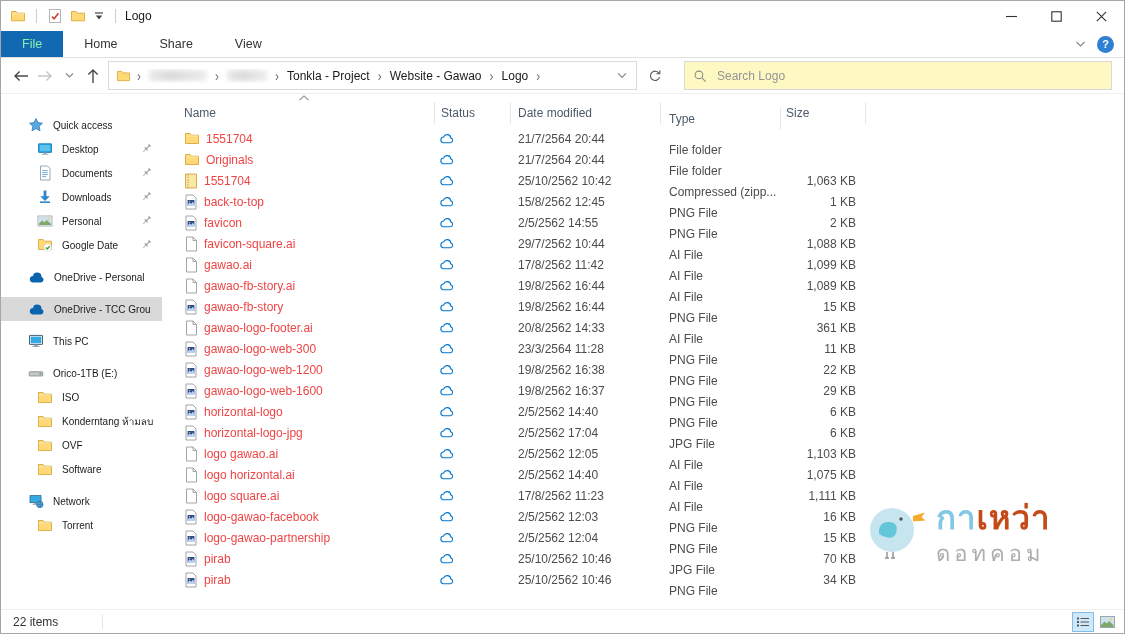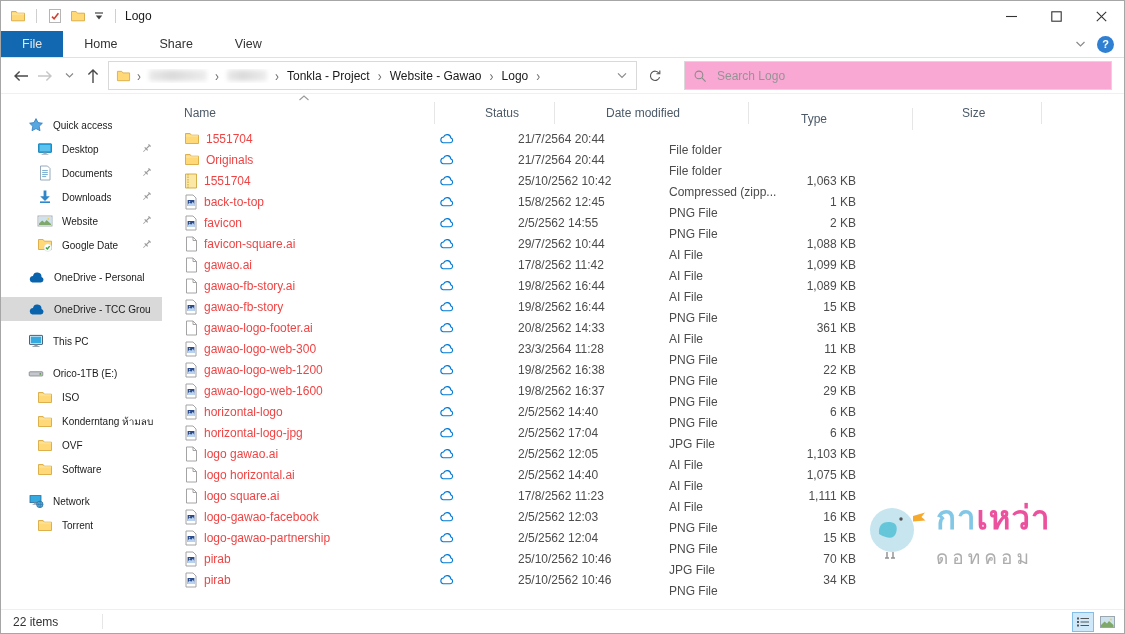--- a/index.html
+++ b/index.html
@@ -17,59 +17,59 @@
   .qat{display:flex;align-items:center;padding-left:9px;gap:7px;}
   .qat-sep{width:1px;height:14px;background:#cfcfcf;margin:0 3px;}
   .title-text{margin-left:6px;font-size:12px;color:#1a1a1a;}
   .win-controls{margin-left:auto;display:flex;height:30px;}
   .win-btn{width:45px;height:30px;display:flex;align-items:center;justify-content:center;}
 
   
   .tabs-row{position:absolute;top:30px;left:0;right:0;height:27px;display:flex;align-items:stretch;border-bottom:1px solid #e1e1e1;background:#fff;}
   .tabs{display:flex;align-items:stretch;}
   .tab{padding:0 21px;display:flex;align-items:center;font-size:12.5px;color:#333;}
-  .tab.active{background:#1268b1;color:#e5e5e5;}
+  .tab.active{background:#1268b1;color:#86efac;}
   .ribbon-right{margin-left:auto;display:flex;align-items:center;gap:11px;padding-right:10px;}
   .help-btn{width:17px;height:17px;border-radius:50%;background:#2f7fd3;color:#fff;display:flex;align-items:center;justify-content:center;font-size:11px;font-weight:bold;}
 
   
   .address-row{position:absolute;top:57px;left:0;right:0;height:36px;display:flex;align-items:center;background:#fff;border-bottom:1px solid #f0f0f0;}
   .nav-btns{display:flex;align-items:center;padding:0 3px 0 8px;}
   .nav-btn{width:24px;height:26px;display:flex;align-items:center;justify-content:center;}
   .address-box{width:529px;height:29px;border:1px solid #d9d9d9;background:#fff;display:flex;align-items:center;overflow:hidden;}
   .addr-folder{padding:0 3px 0 7px;}
   .crumbs{display:flex;align-items:center;flex:1;overflow:hidden;}
   .crumb{padding:0 5px;white-space:nowrap;color:#1a1a1a;}
   .crumb.redacted{display:inline-block;height:11px;border-radius:2px;margin:0 5px;
      background:linear-gradient(90deg,#dcdcdc,#c3c3c3 40%,#e2e2e2);filter:blur(2px);opacity:.6;}
   .crumb.redacted.r0{width:58px;}
   .crumb.redacted.r1{width:40px;}
   .crumb-sep{color:#6d6d6d;font-size:12px;padding:0 3px;transform:scaleY(1.25);}
   .addr-chevron{margin-left:auto;padding:0 9px;}
   .refresh-btn{width:30px;height:29px;margin-left:3px;display:flex;align-items:center;justify-content:center;}
-  .search-box{margin-left:14px;width:428px;height:29px;border:1px solid #d9d9d9;background:#f9a8d4;display:flex;align-items:center;padding:0 8px;}
+  .search-box{margin-left:14px;width:428px;height:29px;border:1px solid #d9d9d9;background:#fef9c3;display:flex;align-items:center;padding:0 8px;}
   .search-box input{border:none;outline:none;flex:1;margin-left:8px;font-family:"Liberation Sans","DejaVu Sans",sans-serif;font-size:12px;color:#333;background:transparent;}
   .search-box input::placeholder{color:#949494;}
 
   
   .main{position:absolute;top:93px;left:0;right:0;bottom:24px;display:flex;background:#fff;}
 
   
   .sidebar{width:161px;padding-top:19px;overflow:hidden;flex:none;}
   .side-item{height:24px;display:flex;align-items:center;padding-left:27px;position:relative;white-space:nowrap;}
   .side-item.lvl1{padding-left:36px;}
   .side-item.gap{margin-top:8px;}
   .side-item.selected{background:#d9d9d9;}
   .side-label{margin-left:9px;font-size:10px;color:#1a1a1a;overflow:hidden;}
   .side-item .pin{position:absolute;right:9px;top:5px;}
 
   
   .filearea{flex:1;position:relative;overflow:hidden;}
   .sort-caret{position:absolute;top:1px;left:136px;}
-  .list-header{position:absolute;top:8px;left:13px;display:flex;height:22px;align-items:center;color:#4c5a68;gap:44px;}
+  .list-header{position:absolute;top:8px;left:13px;display:flex;height:22px;align-items:center;color:#4c5a68;}
   .hcol{height:22px;display:flex;align-items:center;border-right:1px solid #e6e6e6;padding-left:9px;}
   .hcol.c0{width:260px;}
   .hcol.c1{width:76px;padding-left:6px;}
   .hcol.c2{width:150px;padding-left:7px;}
   .hcol.c3{width:120px;padding-left:8px;margin-top:12px;}
   .hcol.c4{width:85px;padding-left:5px;}
   .list-body{position:absolute;top:34px;left:13px;}
   .row{display:flex;height:21px;align-items:center;}
   .cell{height:21px;display:flex;align-items:center;overflow:hidden;}
   .cname{width:260px;padding-left:9px;color:#ef4444;}
@@ -77,22 +77,22 @@
   .cstatus{width:76px;padding-left:4px;}
   .cdate{width:150px;padding-left:7px;color:#4c4c4c;}
   .ctype{width:120px;padding-left:8px;color:#4c4c4c;white-space:nowrap;margin-top:22px;}
   .csize{width:85px;justify-content:flex-end;padding-right:10px;color:#4c4c4c;}
 
   
   .watermark{position:absolute;left:702px;top:405px;width:200px;display:flex;align-items:flex-start;opacity:.95;}
   .wm-text{margin-left:6px;margin-top:2px;}
   .wm-line1{font-size:33px;font-weight:bold;line-height:1.05;letter-spacing:1px;}
   .wm-a{color:#7cc5e5;}
-  .wm-b{color:#ec4899;margin-top:8px;}
-  .wm-line2{font-size:19px;color:#a9a9a9;letter-spacing:4px;margin-top:6px;}
+  .wm-b{color:#c2410c;margin-top:8px;}
+  .wm-line2{font-size:22px;color:#a9a9a9;letter-spacing:4px;margin-top:0;}
 
   
   .statusbar{position:absolute;bottom:0;left:0;right:0;height:24px;border-top:1px solid #efefef;display:flex;align-items:center;padding-left:12px;background:#fff;color:#333;}
   .sb-divider{width:1px;height:15px;background:#e6e6e6;margin-left:44px;}
   .view-toggles{margin-left:auto;display:flex;align-items:center;padding-right:6px;}
   .view-btn{width:22px;height:20px;display:flex;align-items:center;justify-content:center;margin-left:2px;border:1px solid transparent;}
   .view-btn.active{background:#cfe8fa;border:1px solid #84bee8;}
 </style>
 </head>
 <body>
@@ -311,21 +311,21 @@
         </div>
         <div class="side-item lvl1">
           <span class="icon ">
             <svg width="16" height="16" viewBox="0 0 16 16">
               <rect x="1" y="3" width="14" height="10" fill="#fff" stroke="#9aa7b0" stroke-width="0.9"></rect>
               <rect x="2" y="4" width="12" height="8" fill="#cfe3ee"></rect>
               <path d="M2 10.6l3.2-3.2 2.4 2 2-2.4 4.4 4v1H2z" fill="#7fa86a"></path>
               <circle cx="11.4" cy="6" r="1" fill="#f2cf5b"></circle>
             </svg>
           </span>
-          <span class="side-label">Website</span>
+          <span class="side-label">Personal</span>
           <span class="icon pin">
             <svg width="13" height="13" viewBox="0 0 16 16">
               <g transform="rotate(45 8 8)" fill="#9a9a9a">
                 <rect x="5.4" y="7.8" width="5.2" height="1.5"></rect>
                 <rect x="7.2" y="2.6" width="1.6" height="6"></rect>
                 <rect x="6.2" y="2" width="3.6" height="1.4"></rect>
                 <rect x="7.6" y="9.3" width="0.9" height="4.2"></rect>
               </g>
             </svg>
           </span>

